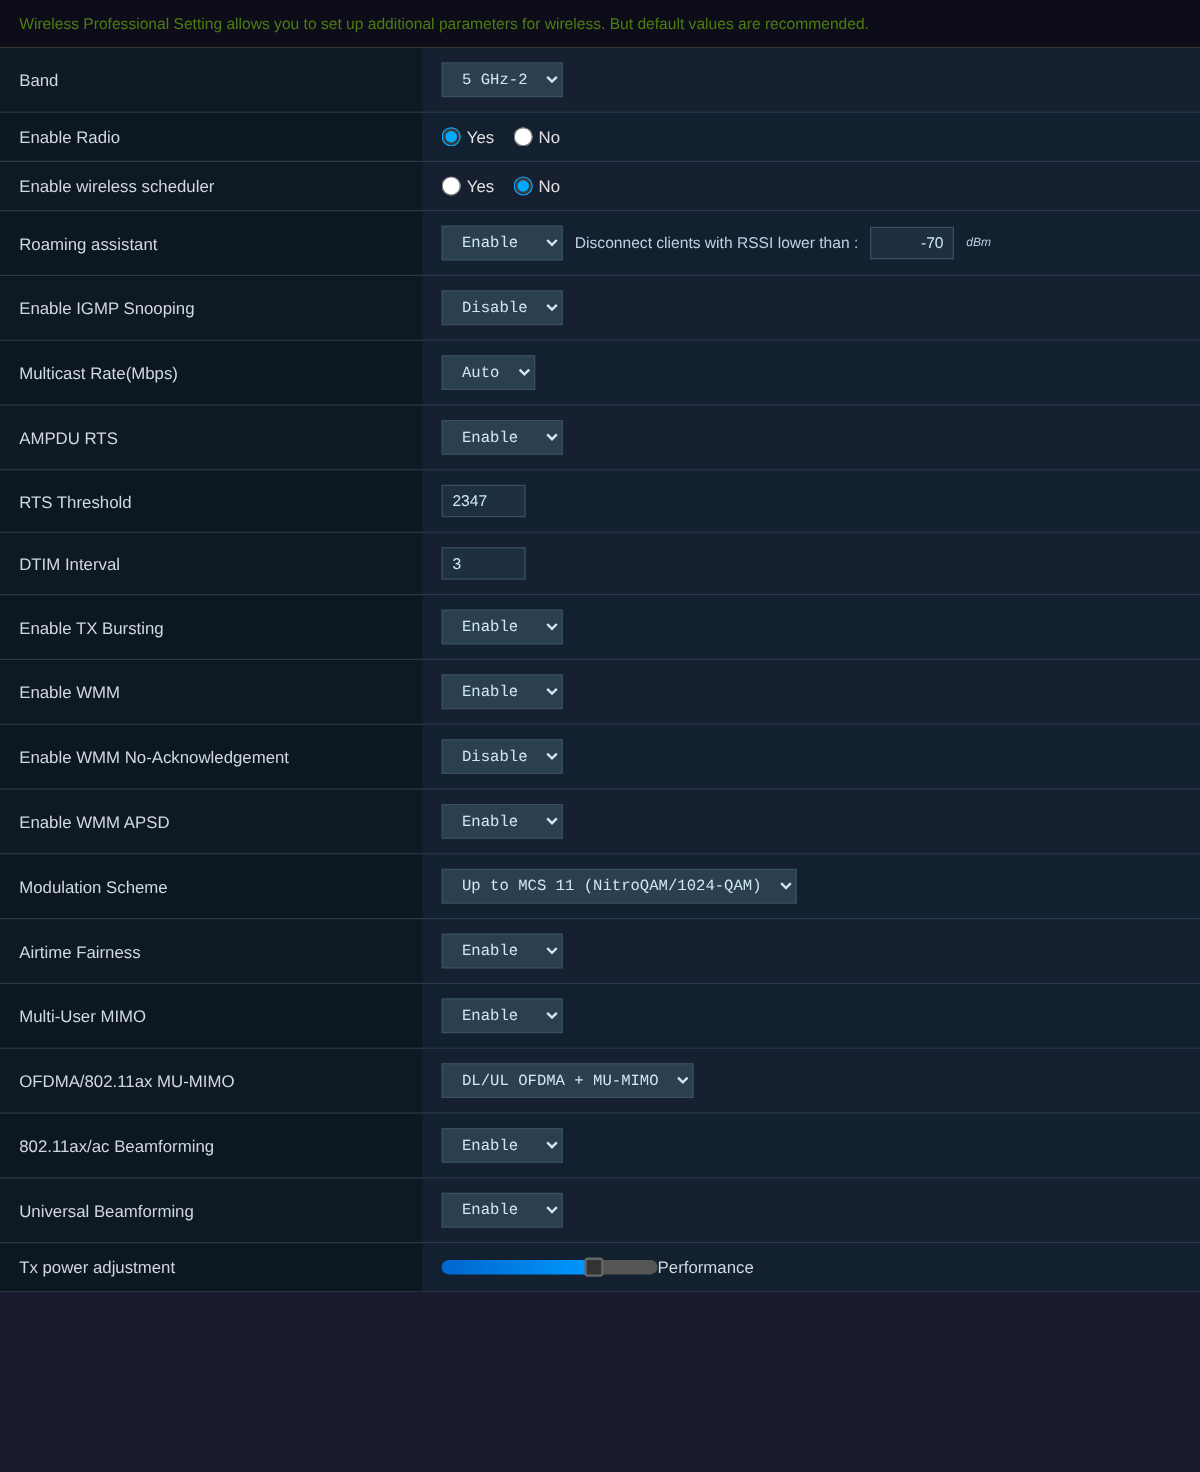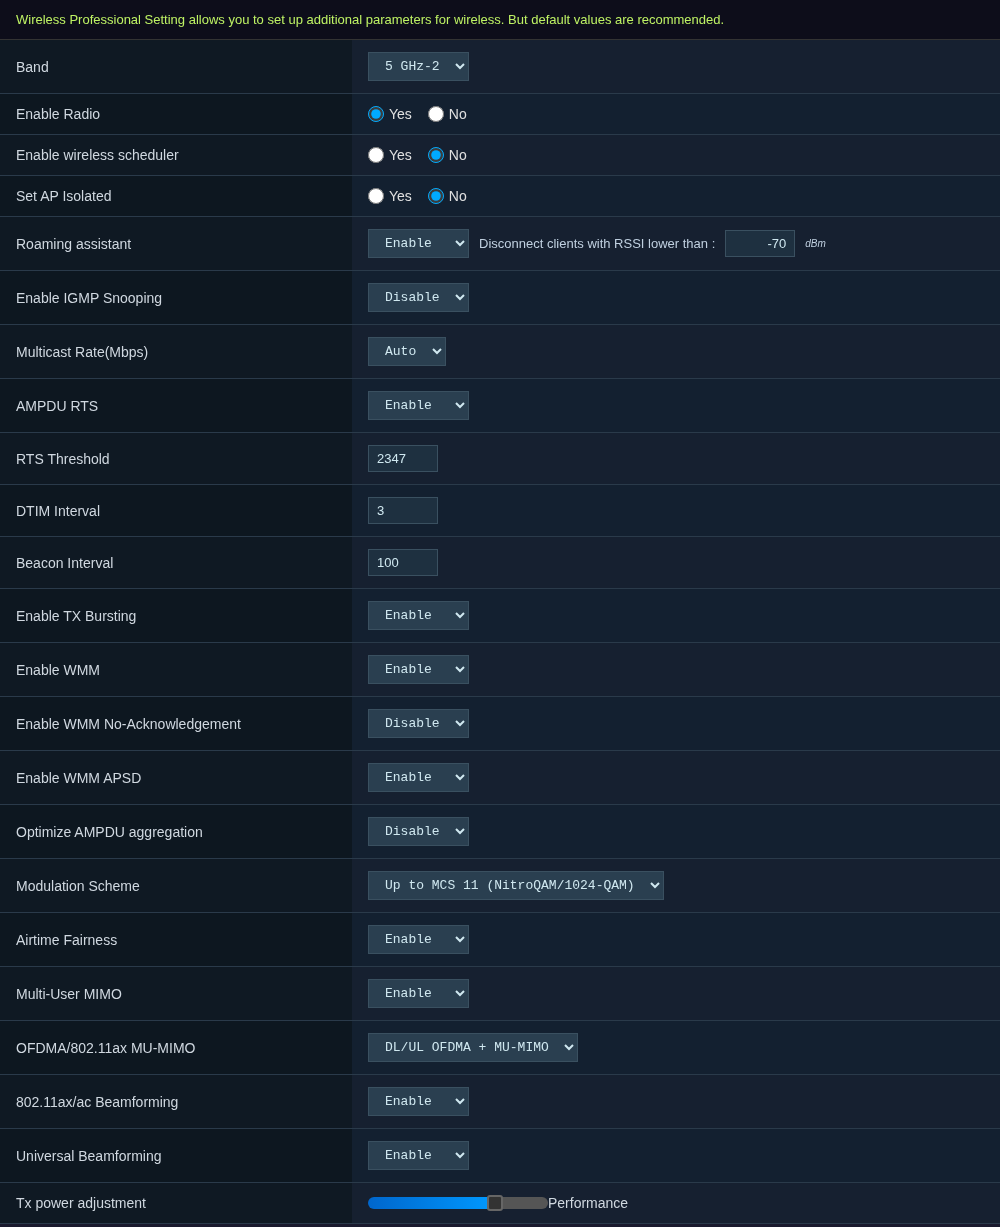--- a/index.html
+++ b/index.html
@@ -5,21 +5,21 @@
     * { box-sizing: border-box; margin: 0; padding: 0; }
     body {
       background: #1a1a2e;
       font-family: Arial, sans-serif;
       font-size: 14px;
       color: #e0e0e0;
       width: 1000px;
     }
     .info-bar {
       background: #0d0d1a;
-      color: #bef264;
+      color: #4d7c0f;
       padding: 12px 16px;
       font-size: 13px;
       border-bottom: 1px solid #333;
     }
     table {
       width: 100%;
       border-collapse: collapse;
     }
     tr {
       border-bottom: 1px solid #2a3a4a;
@@ -175,35 +175,20 @@
               <span>Yes</span>
             </label>
             <label class="radio-item">
               <input type="radio" name="enable-wireless-scheduler" value="No" checked="" style="">
               <span>No</span>
             </label>
           </div>
         </td>
       </tr>
       <tr>
-        <td>Set AP Isolated</td>
-        <td>
-          <div class="radio-group">
-            <label class="radio-item">
-              <input type="radio" name="set-ap-isolated" value="Yes" style="">
-              <span>Yes</span>
-            </label>
-            <label class="radio-item">
-              <input type="radio" name="set-ap-isolated" value="No" checked="" style="">
-              <span>No</span>
-            </label>
-          </div>
-        </td>
-      </tr>
-      <tr>
         <td>Roaming assistant</td>
         <td>
           <div class="roaming-row">
             <select><option value="Enable">Enable</option><option value="Disable">Disable</option></select>
             <span class="roaming-text">Disconnect clients with RSSI lower than :</span>
             <input type="text" class="rssi-input" value="-70" style="">
             <span class="dbm-label">dBm</span>
           </div>
         </td>
       </tr>
@@ -221,42 +206,34 @@
       </tr>
       <tr>
         <td>RTS Threshold</td>
         <td><input type="text" value="2347" style=""></td>
       </tr>
       <tr>
         <td class="highlight-label">DTIM Interval</td>
         <td><input type="text" value="3" style=""></td>
       </tr>
       <tr>
-        <td>Beacon Interval</td>
-        <td><input type="text" value="100" style=""></td>
-      </tr>
-      <tr>
         <td>Enable TX Bursting</td>
         <td><select><option value="Enable">Enable</option><option value="Disable">Disable</option></select></td>
       </tr>
       <tr>
         <td>Enable WMM</td>
         <td><select><option value="Enable">Enable</option><option value="Disable">Disable</option></select></td>
       </tr>
       <tr>
         <td>Enable WMM No-Acknowledgement</td>
         <td><select><option value="Enable">Enable</option><option value="Disable" selected="">Disable</option></select></td>
       </tr>
       <tr>
         <td>Enable WMM APSD</td>
         <td><select><option value="Enable">Enable</option><option value="Disable">Disable</option></select></td>
-      </tr>
-      <tr>
-        <td>Optimize AMPDU aggregation</td>
-        <td><select><option value="Enable">Enable</option><option value="Disable" selected="">Disable</option></select></td>
       </tr>
       <tr>
         <td>Modulation Scheme</td>
         <td><select><option value="Up to MCS 11 (NitroQAM/1024-QAM)">Up to MCS 11 (NitroQAM/1024-QAM)</option><option value="Up to MCS 9">Up to MCS 9</option><option value="Up to MCS 7">Up to MCS 7</option></select></td>
       </tr>
       <tr>
         <td>Airtime Fairness</td>
         <td><select><option value="Enable">Enable</option><option value="Disable">Disable</option></select></td>
       </tr>
       <tr>

